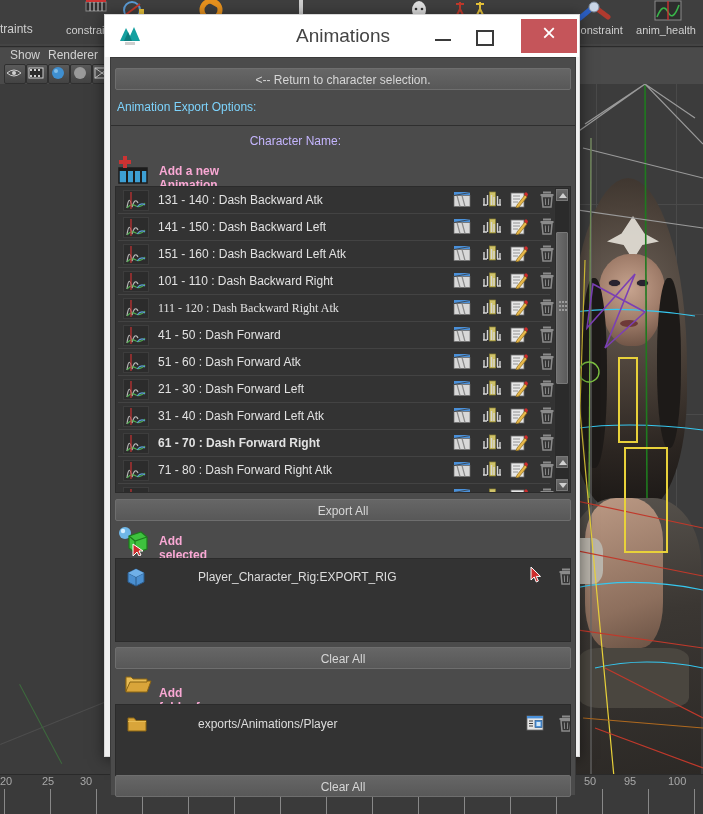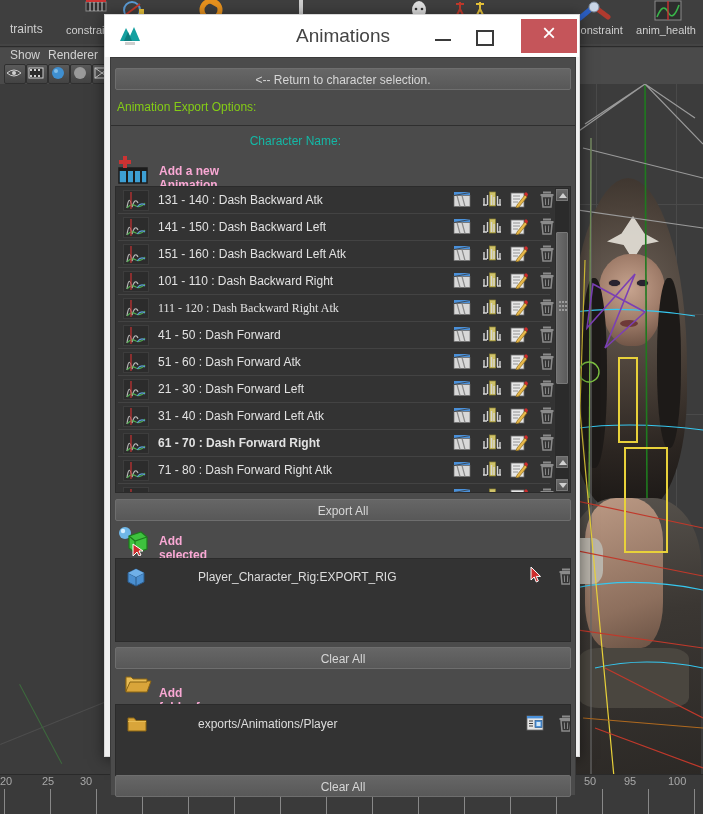--- a/index.html
+++ b/index.html
@@ -70,24 +70,24 @@
   .tb-min:after{content:"";position:absolute;left:12px;top:18px;width:16px;height:2px;background:#3a3a3a;}
   .tb-max:after{content:"";position:absolute;left:13px;top:9px;width:14px;height:12px;border:2px solid #3a3a3a;}
 
   .body{position:absolute;left:5px;top:42px;width:466px;height:739px;background:#4b4b4b;
     border:1px solid #3a3a3a;box-sizing:border-box;}
 
   .wide-btn{position:absolute;left:4px;width:456px;height:22px;line-height:22px;text-align:center;
     background:linear-gradient(#666,#585858);border:1px solid #6e6e6e;border-radius:2px;
     color:#d6d6d6;font-size:12px;box-sizing:border-box;}
 
-  .section-label{position:absolute;font-size:12px;color:#84cc16;}
+  .section-label{position:absolute;font-size:12px;color:#7dd3fc;}
   .hr{position:absolute;left:0;width:464px;height:1px;background:#2f2f2f;}
 
-  .field-label{position:absolute;font-size:12px;color:#14b8a6;text-align:right;}
+  .field-label{position:absolute;font-size:12px;color:#c4b5fd;text-align:right;}
   .field-input{position:absolute;height:20px;line-height:20px;background:#333;border:1px solid #2a2a2a;
     color:#d8d8d8;font-size:12px;padding:0 5px;box-sizing:border-box;}
 
   .add-row{position:absolute;}
   .add-txt{position:absolute;font-size:12px;font-weight:bold;color:#f9a8d4;}
 
   .listbox{position:absolute;background:#333;border:1px solid #2b2b2b;box-sizing:border-box;overflow:hidden;}
 
   .anim-row{position:absolute;left:0;width:434px;height:27px;}
   .anim-row .sep{position:absolute;left:2px;top:26px;width:432px;height:1px;background:#434343;}
@@ -205,21 +205,21 @@
       <svg width="30" height="22" viewBox="0 0 30 22">
           <rect x="2" y="1" width="26" height="19" fill="#2d2d2d" stroke="#8a8a8a"></rect>
           <path d="M4 17 Q10 2 15 12 T26 5" stroke="#39b54a" fill="none" stroke-width="1.6"></path>
           <path d="M15 1v19" stroke="#cc3333" stroke-width="1.4"></path>
         </svg>
     </div>
     <div class="shelf-lbl">anim_health</div>
   </div>
 
   <div class="menu-row">
-    <span class="m" style="left:0;margin-left:10px;">traints</span>
+    <span class="m" style="left:0;">traints</span>
   </div>
 
   <div class="panel-sep"></div>
 
   <div class="panelbar">
     <span class="pb-lbl" style="left:10px;">Show</span>
     <span class="pb-lbl" style="left:48px;">Renderer</span>
     <div class="pb-btn" style="left:4px;">
       <svg width="18" height="16" viewBox="0 0 18 16">
           <path d="M2 8 Q9 2 16 8 Q9 14 2 8Z" fill="none" stroke="#d0d0d0"></path>

